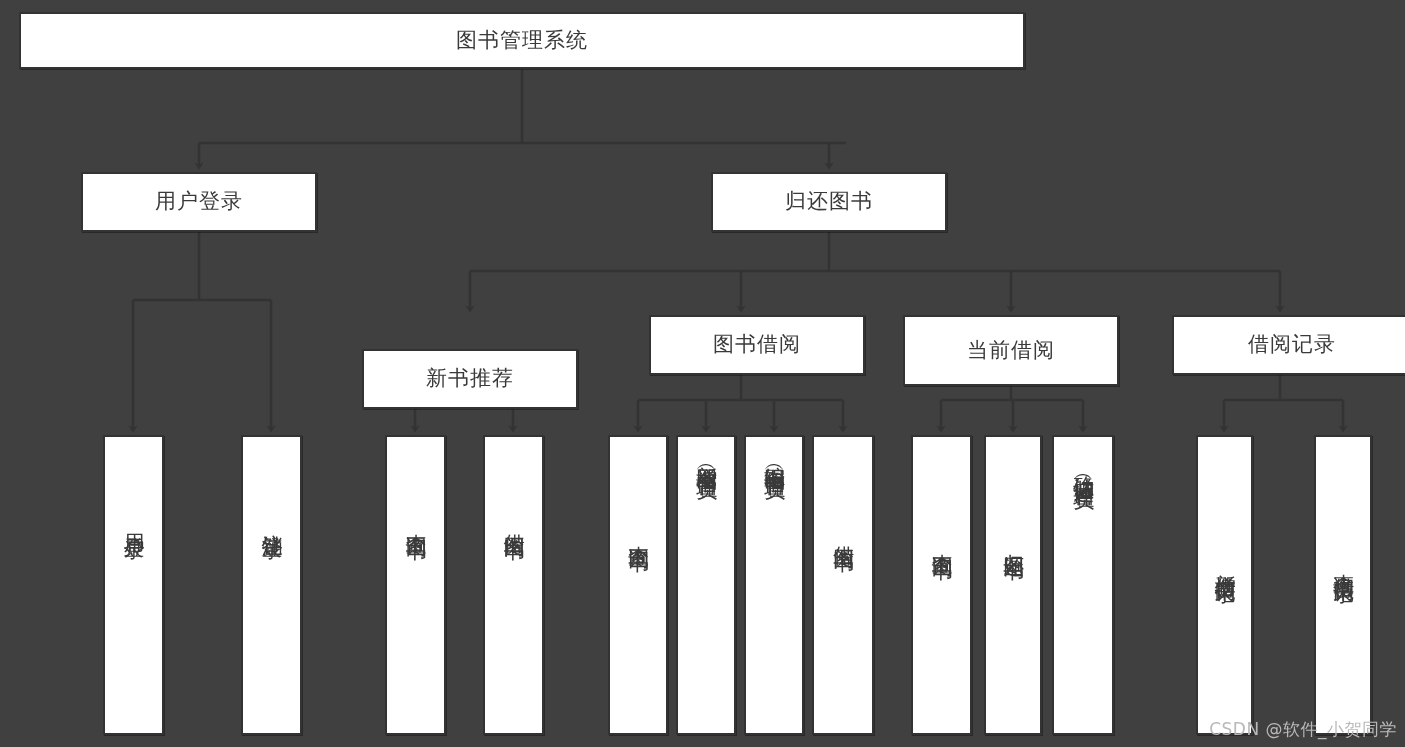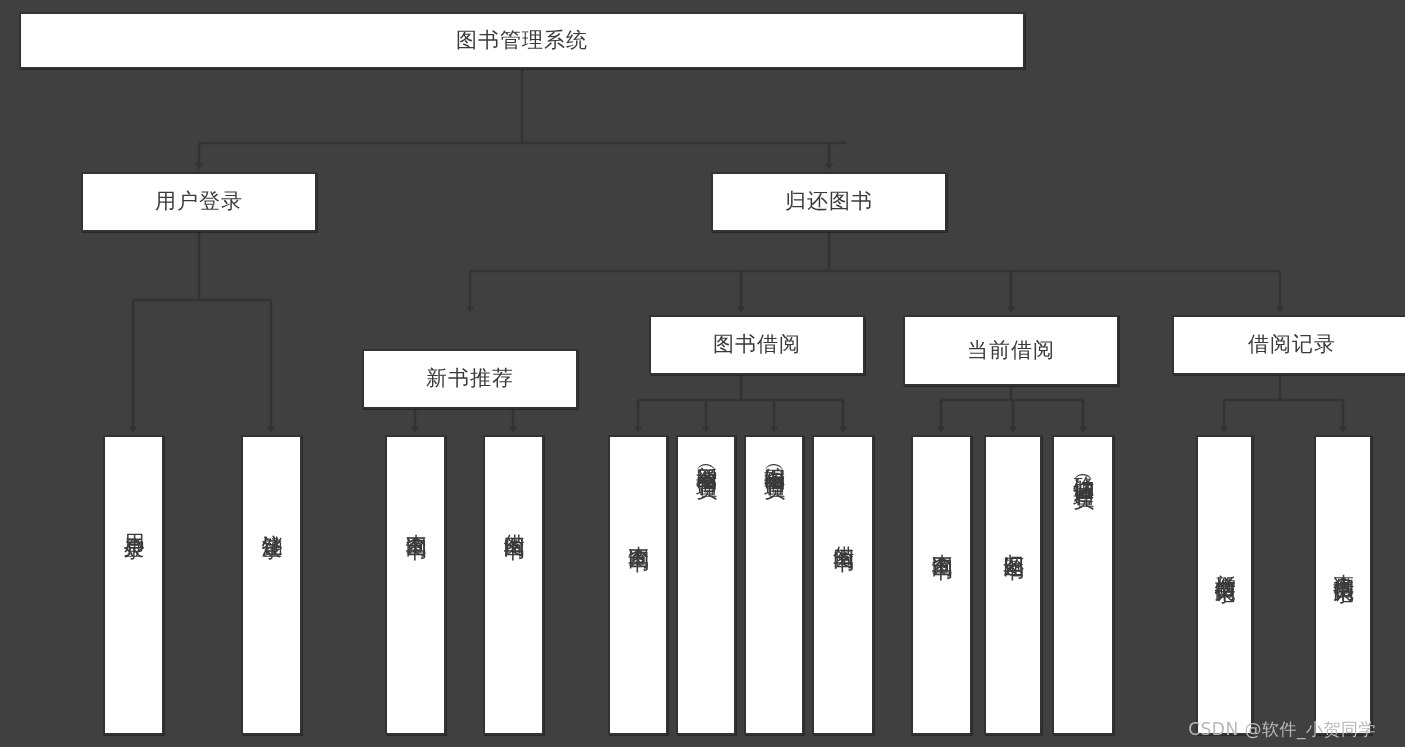--- a/index.html
+++ b/index.html
@@ -66,21 +66,21 @@
     margin-top: 92px;
   }
   .node.vert.tall .vtext {
     margin-top: 14px;
   }
   .node.vert.midlow .vtext {
     margin-top: 112px;
   }
   #watermark {
     position: absolute;
-    right: 29px;
+    right: 8px;
     bottom: 6px;
     font-size: 17px;
     color: #b9b9b9;
     letter-spacing: 0.5px;
     white-space: nowrap;
   }
 </style>
 </head>
 <body>
 

